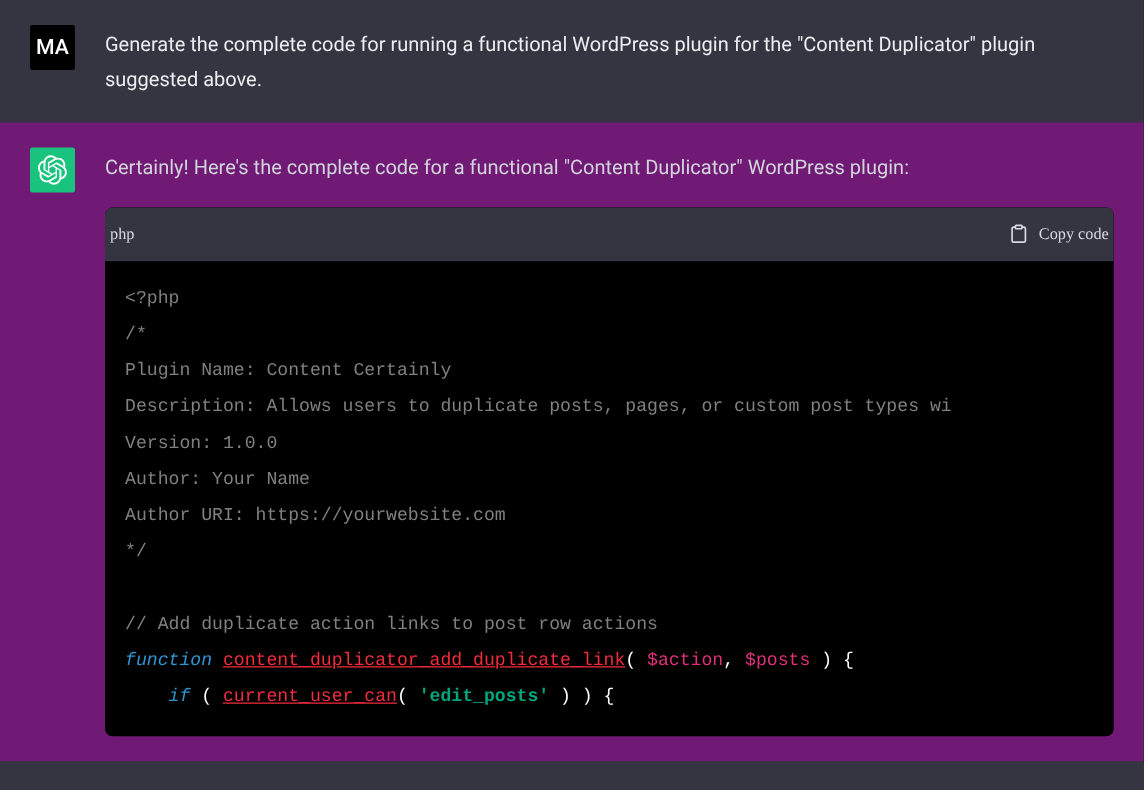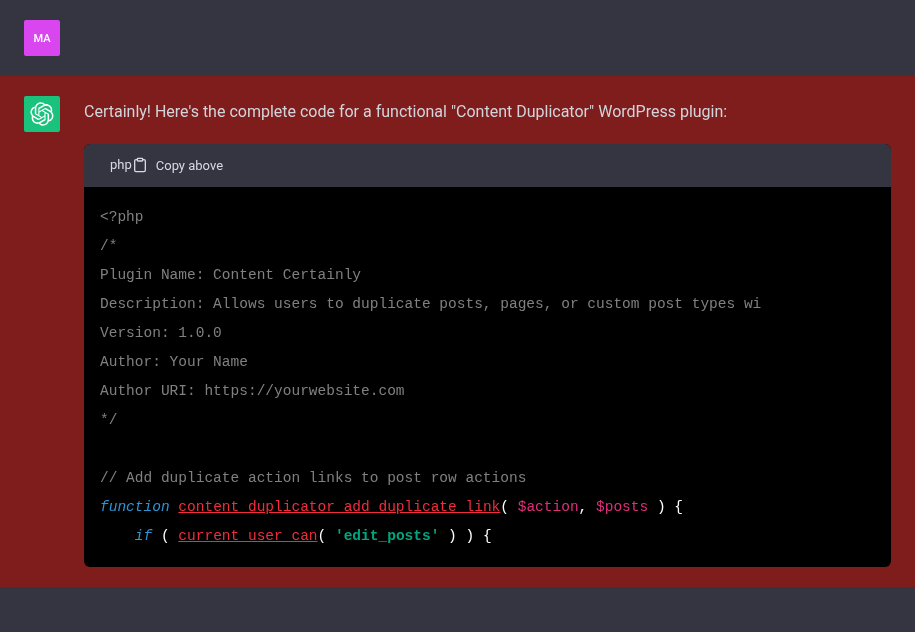--- a/index.html
+++ b/index.html
@@ -21,37 +21,37 @@
       display: flex;
       padding: 20px 24px;
       gap: 24px;
     }
     
     .message-row.user {
       background-color: #343541;
     }
     
     .message-row.assistant {
-      background-color: #7f1d1d;
+      background-color: #701a75;
     }
     
     .avatar {
       width: 36px;
       height: 36px;
       flex-shrink: 0;
       display: flex;
       align-items: center;
       justify-content: center;
       border-radius: 2px;
     }
     
     .avatar.user-avatar {
-      background-color: #d946ef;
+      background-color: #000000;
       color: white;
-      font-size: 11px;
+      font-size: 17px;
       font-weight: 500;
     }
     
     .avatar.assistant-avatar {
       background-color: #19c37d;
     }
     
     .assistant-avatar svg {
       width: 24px;
       height: 24px;
@@ -71,24 +71,26 @@
     
     .code-block {
       margin-top: 18px;
       border-radius: 6px;
       overflow: hidden;
       background-color: #000000;
     }
     
     .code-header {
       display: flex;
+      justify-content: space-between;
       align-items: center;
-      padding: 10px 26px;
+      padding: 10px 4px;
       background-color: #343541;
       font-size: 13px;
+      font-family: Liberation Serif, serif;
     }
     
     .code-lang {
       color: #d9d9e3;
     }
     
     .copy-button {
       display: flex;
       align-items: center;
       gap: 8px;
@@ -122,40 +124,41 @@
     .tok-string { color: #00a67d; font-weight: bold; }
     .tok-punct { color: #ffffff; }
   </style>
 </head>
 <body>
 
 <div class="message-row user">
   <div class="avatar user-avatar">
     <span>MA</span>
   </div>
+  <div class="message-content">Generate the complete code for running a functional WordPress plugin for the "Content Duplicator" plugin suggested above.</div>
 </div>
 
 <div class="message-row assistant">
   <div class="avatar assistant-avatar">
     <svg viewBox="0 0 41 41" fill="none" xmlns="http://www.w3.org/2000/svg">
       <path d="M37.5324 16.8707C37.9808 15.5241 38.1363 14.0974 37.9886 12.6859C37.8409 11.2744 37.3934 9.91076 36.676 8.68622C35.6126 6.83404 33.9882 5.3676 32.0373 4.4985C30.0864 3.62941 27.9098 3.40259 25.8215 3.85078C24.8796 2.7893 23.7219 1.94125 22.4257 1.36341C21.1295 0.785575 19.7249 0.491269 18.3058 0.500197C16.1708 0.495044 14.0893 1.16803 12.3614 2.42214C10.6335 3.67624 9.34853 5.44666 8.6917 7.47815C7.30085 7.76286 5.98686 8.3414 4.8377 9.17505C3.68854 10.0087 2.73073 11.0782 2.02839 12.312C0.956464 14.1591 0.498905 16.2988 0.721698 18.4228C0.944492 20.5467 1.83612 22.5449 3.268 24.1293C2.81966 25.4759 2.66413 26.9026 2.81182 28.3141C2.95951 29.7256 3.40701 31.0892 4.12437 32.3138C5.18791 34.1659 6.8123 35.6322 8.76321 36.5013C10.7141 37.3704 12.8907 37.5973 14.9789 37.1492C15.9208 38.2107 17.0786 39.0587 18.3747 39.6366C19.6709 40.2144 21.0755 40.5087 22.4946 40.4998C24.6307 40.5054 26.7133 39.8321 28.4418 38.5772C30.1704 37.3223 31.4556 35.5506 32.1119 33.5179C33.5027 33.2332 34.8167 32.6547 35.9659 31.821C37.115 30.9874 38.0729 29.9178 38.7752 28.684C39.8458 26.8371 40.3023 24.6979 40.0789 22.5748C39.8556 20.4517 38.9639 18.4544 37.5324 16.8707ZM22.4978 37.8849C20.7443 37.8874 19.0459 37.2733 17.6994 36.1501C17.7601 36.117 17.8666 36.0586 17.936 36.0161L25.9004 31.4156C26.1003 31.3019 26.2663 31.137 26.3813 30.9378C26.4964 30.7386 26.5563 30.5124 26.5549 30.2825V19.0542L29.9213 20.998C29.9389 21.0068 29.9541 21.0198 29.9656 21.0359C29.977 21.052 29.9842 21.0707 29.9867 21.0902V30.3889C29.9842 32.375 29.1946 34.2791 27.7909 35.6841C26.3872 37.0892 24.4838 37.8806 22.4978 37.8849ZM6.39227 31.0064C5.51397 29.4888 5.19742 27.7107 5.49804 25.9832C5.55718 26.0187 5.66048 26.0818 5.73461 26.1244L13.699 30.7248C13.8975 30.8408 14.1233 30.902 14.3532 30.902C14.583 30.902 14.8088 30.8408 15.0073 30.7248L24.731 25.1103V28.9979C24.7321 29.0177 24.7283 29.0376 24.7199 29.0556C24.7115 29.0736 24.6988 29.0893 24.6829 29.1012L16.6317 33.7497C14.9096 34.7416 12.8643 35.0097 10.9447 34.4954C9.02506 33.9811 7.38785 32.7263 6.39227 31.0064ZM4.29707 13.6194C5.17156 12.0998 6.55279 10.9364 8.19885 10.3327C8.19885 10.4013 8.19491 10.5228 8.19491 10.6071V19.808C8.19351 20.0378 8.25334 20.2638 8.36823 20.4629C8.48312 20.6619 8.64893 20.8267 8.84863 20.9404L18.5723 26.5542L15.206 28.4979C15.1894 28.5089 15.1703 28.5155 15.1505 28.5173C15.1307 28.5191 15.1107 28.516 15.0924 28.5082L7.04046 23.8557C5.32135 22.8601 4.06716 21.2235 3.55289 19.3046C3.03862 17.3858 3.30624 15.3413 4.29707 13.6194ZM31.955 20.0556L22.2312 14.4411L25.5976 12.4981C25.6142 12.4872 25.6333 12.4805 25.6531 12.4787C25.6729 12.4769 25.6928 12.4801 25.7111 12.4879L33.7631 17.1364C34.9967 17.849 36.0017 18.8982 36.6606 20.1613C37.3194 21.4244 37.6047 22.849 37.4832 24.2684C37.3617 25.6878 36.8382 27.0432 35.9743 28.1759C35.1103 29.3086 33.9415 30.1717 32.6047 30.6641C32.6047 30.5947 32.6047 30.4733 32.6047 30.3889V21.188C32.6066 20.9586 32.5474 20.7328 32.4332 20.5338C32.319 20.3348 32.154 20.1698 31.955 20.0556ZM35.3055 15.0128C35.2464 14.9765 35.1431 14.9142 35.069 14.8717L27.1045 10.2712C26.906 10.1554 26.6803 10.0943 26.4504 10.0943C26.2206 10.0943 25.9948 10.1554 25.7963 10.2712L16.0726 15.8858V11.9982C16.0715 11.9783 16.0753 11.9585 16.0837 11.9405C16.0921 11.9225 16.1048 11.9068 16.1207 11.8949L24.1719 7.25025C25.4053 6.53903 26.8158 6.19376 28.2383 6.25482C29.6608 6.31589 31.0364 6.78077 32.2044 7.59508C33.3723 8.40939 34.2842 9.53945 34.8334 10.8531C35.3826 12.1667 35.5464 13.6095 35.3055 15.0128ZM14.2424 21.9419L10.8752 19.9981C10.8576 19.9893 10.8423 19.9763 10.8309 19.9602C10.8195 19.9441 10.8122 19.9254 10.8098 19.9058V10.6071C10.8107 9.18295 11.2173 7.78848 11.9819 6.58696C12.7466 5.38544 13.8377 4.42659 15.1275 3.82264C16.4173 3.21869 17.8524 2.99464 19.2649 3.1767C20.6775 3.35876 22.0089 3.93941 23.1034 4.85067C23.0427 4.88379 22.937 4.94215 22.8668 4.98473L14.9024 9.58517C14.7025 9.69878 14.5366 9.86356 14.4215 10.0626C14.3065 10.2616 14.2466 10.4877 14.2479 10.7175L14.2424 21.9419ZM16.071 17.9991L20.4018 15.4978L24.7325 17.9975V22.9985L20.4018 25.4983L16.071 22.9985V17.9991Z" fill="white"></path>
     </svg>
   </div>
   <div class="message-content">
     <div>Certainly! Here's the complete code for a functional "Content Duplicator" WordPress plugin:</div>
 
     <div class="code-block">
       <div class="code-header">
         <span class="code-lang">php</span>
         <button class="copy-button">
           <svg viewBox="0 0 24 24" fill="none" stroke="currentColor" stroke-width="2" stroke-linecap="round" stroke-linejoin="round">
             <path d="M16 4h2a2 2 0 0 1 2 2v14a2 2 0 0 1-2 2H6a2 2 0 0 1-2-2V6a2 2 0 0 1 2-2h2"></path>
             <rect x="8" y="2" width="8" height="4" rx="1" ry="1"></rect>
           </svg>
-          <span>Copy above</span>
+          <span>Copy code</span>
         </button>
       </div>
       <div class="code-content"><span class="tok-comment">&lt;?php</span>
 <span class="tok-comment">/*</span>
 <span class="tok-comment">Plugin Name: Content Certainly</span>
 <span class="tok-comment">Description: Allows users to duplicate posts, pages, or custom post types wi</span>
 <span class="tok-comment">Version: 1.0.0</span>
 <span class="tok-comment">Author: Your Name</span>
 <span class="tok-comment">Author URI: https://yourwebsite.com</span>
 <span class="tok-comment">*/</span>

